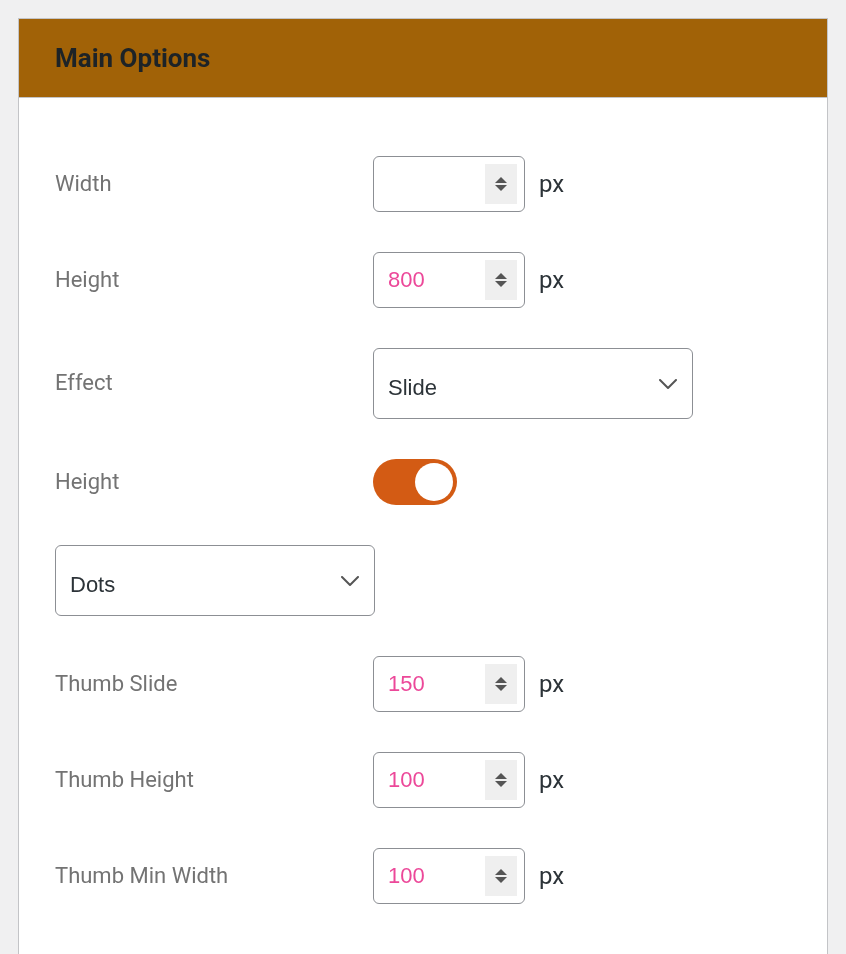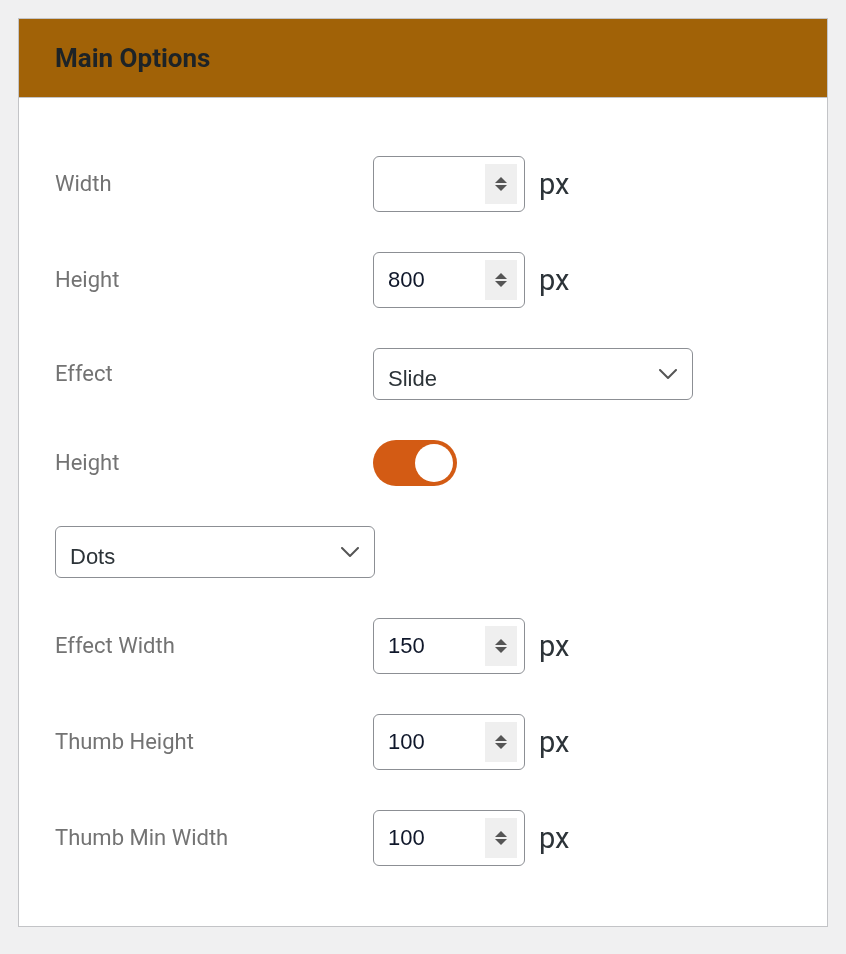--- a/index.html
+++ b/index.html
@@ -49,21 +49,21 @@
       align-items: center;
       gap: 14px;
     }
     .number-input {
       width: 152px;
       height: 56px;
       border: 1px solid #8c8f94;
       border-radius: 6px;
       padding: 0 44px 0 14px;
       font-size: 22px;
-      color: #0f172a;
+      color: #ec4899;
       position: relative;
       background: #ffffff;
     }
     .number-wrap {
       position: relative;
       display: inline-block;
     }
     .number-stepper {
       position: absolute;
       right: 8px;
@@ -85,30 +85,30 @@
       border-left: 6px solid transparent;
       border-right: 6px solid transparent;
     }
     .stepper-up {
       border-bottom: 6px solid #555;
     }
     .stepper-down {
       border-top: 6px solid #555;
     }
     .unit {
-      font-size: 29px;
+      font-size: 24px;
       color: #2c3338;
     }
     .select-wrap {
       position: relative;
       display: inline-block;
     }
     .select-input {
       width: 320px;
-      height: 52px;
+      height: 71px;
       border: 1px solid #8c8f94;
       border-radius: 6px;
       padding: 9px 48px 0 14px;
       font-size: 22px;
       color: #2c3338;
       background: #ffffff;
       appearance: none;
       -webkit-appearance: none;
       cursor: pointer;
     }
@@ -210,21 +210,21 @@
           <span class="select-chevron">
             <svg width="18" height="12" viewBox="0 0 18 12">
                 <path d="M1 1 L9 9 L17 1" stroke="#555" stroke-width="2" fill="none" stroke-linecap="round" stroke-linejoin="round"></path>
               </svg>
           </span>
         </div>
       </div>
     </div>
 
     <div class="form-row">
-      <div class="form-label-col">Effect Width</div>
+      <div class="form-label-col">Thumb Slide</div>
       <div class="form-control-col">
         <div class="number-wrap">
           <input class="number-input" value="150" style="">
           <div class="number-stepper">
             <div class="stepper-up"></div>
             <div class="stepper-down"></div>
           </div>
         </div>
         <span class="unit">px</span>
       </div>

